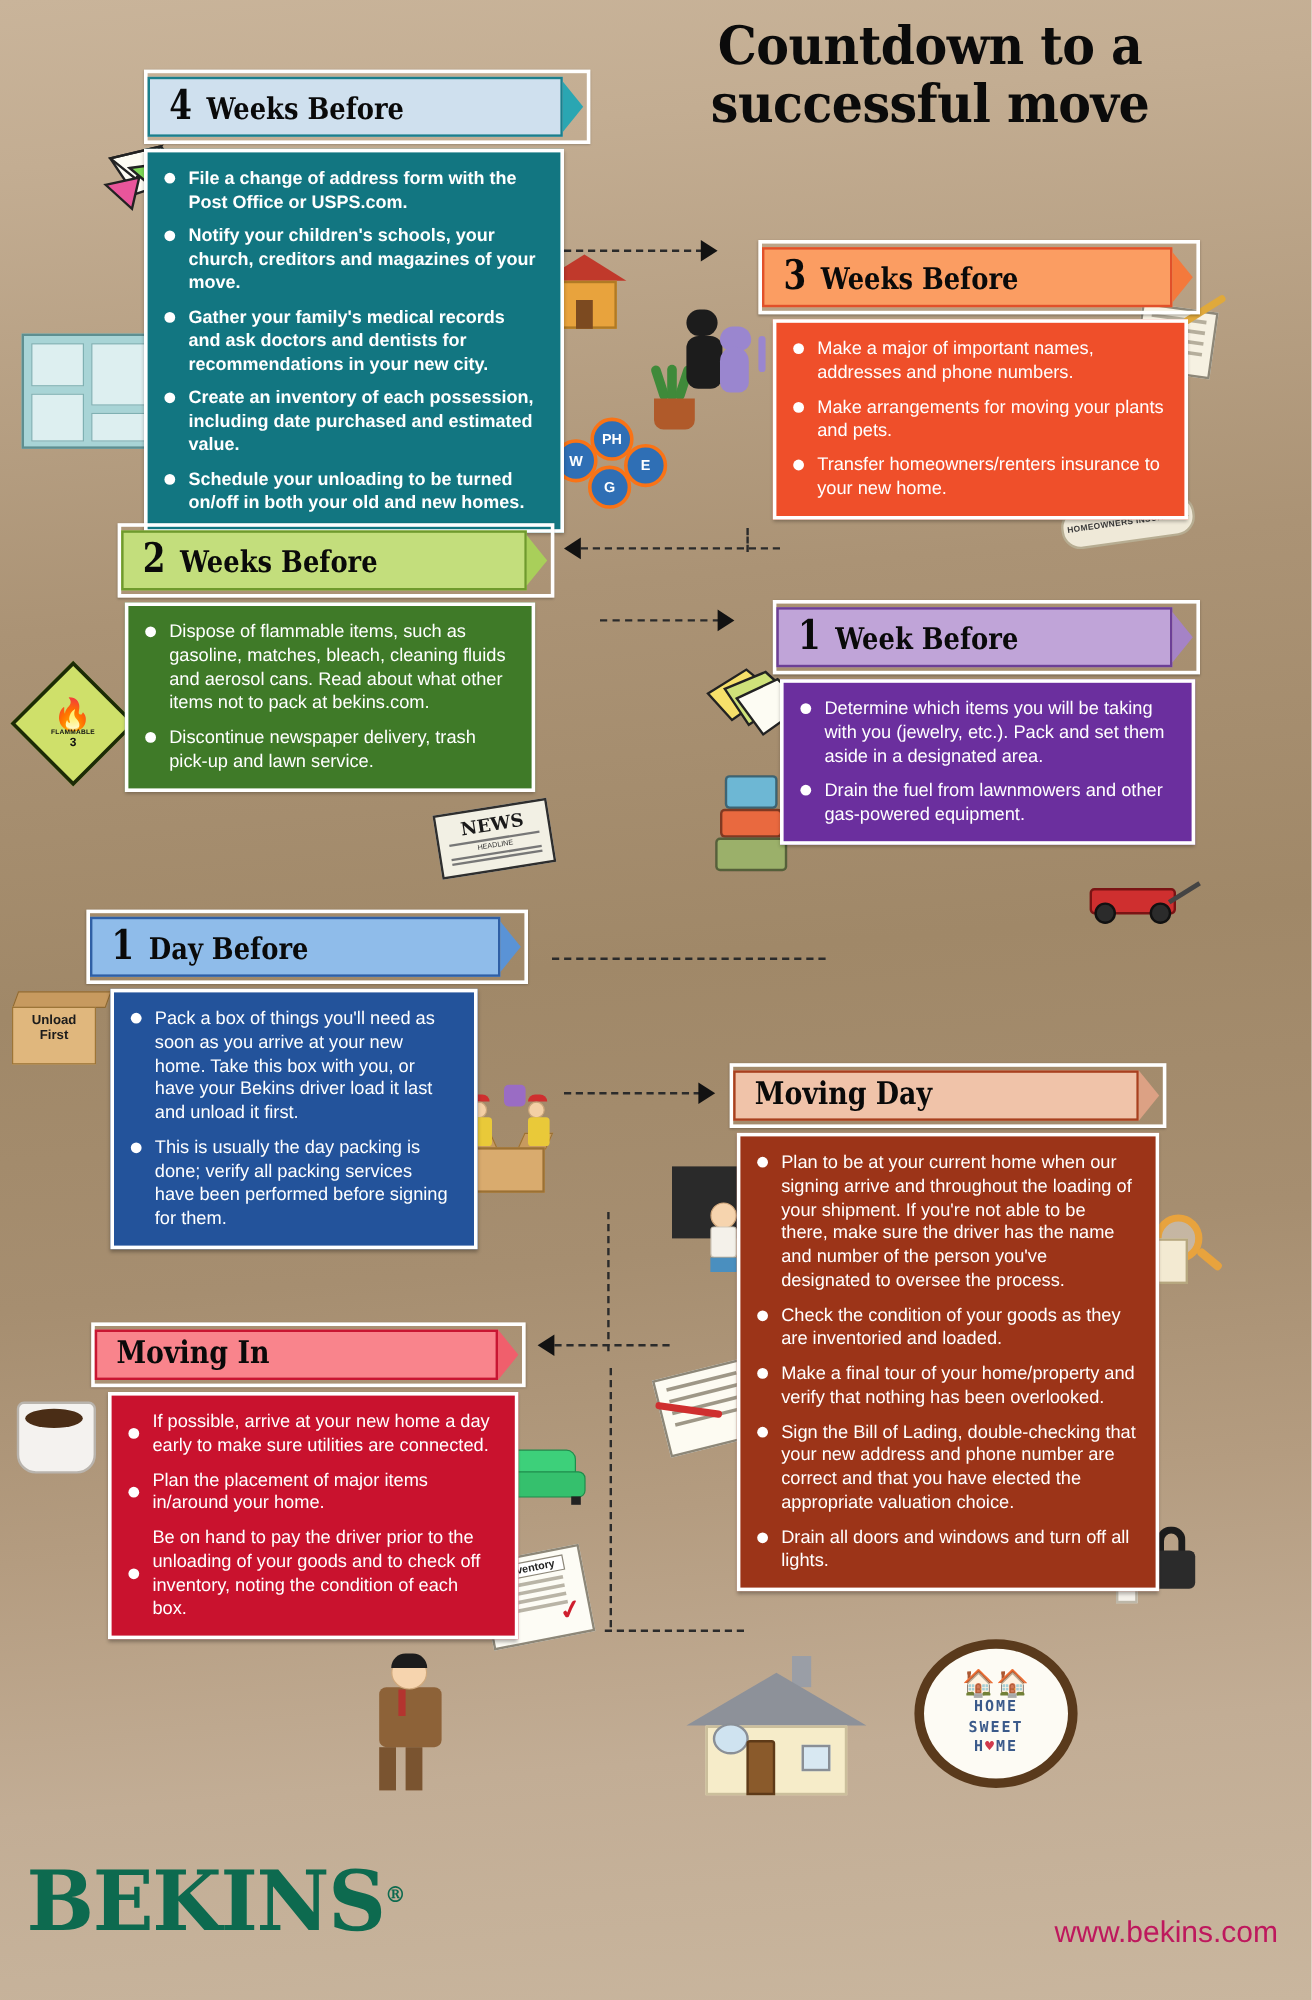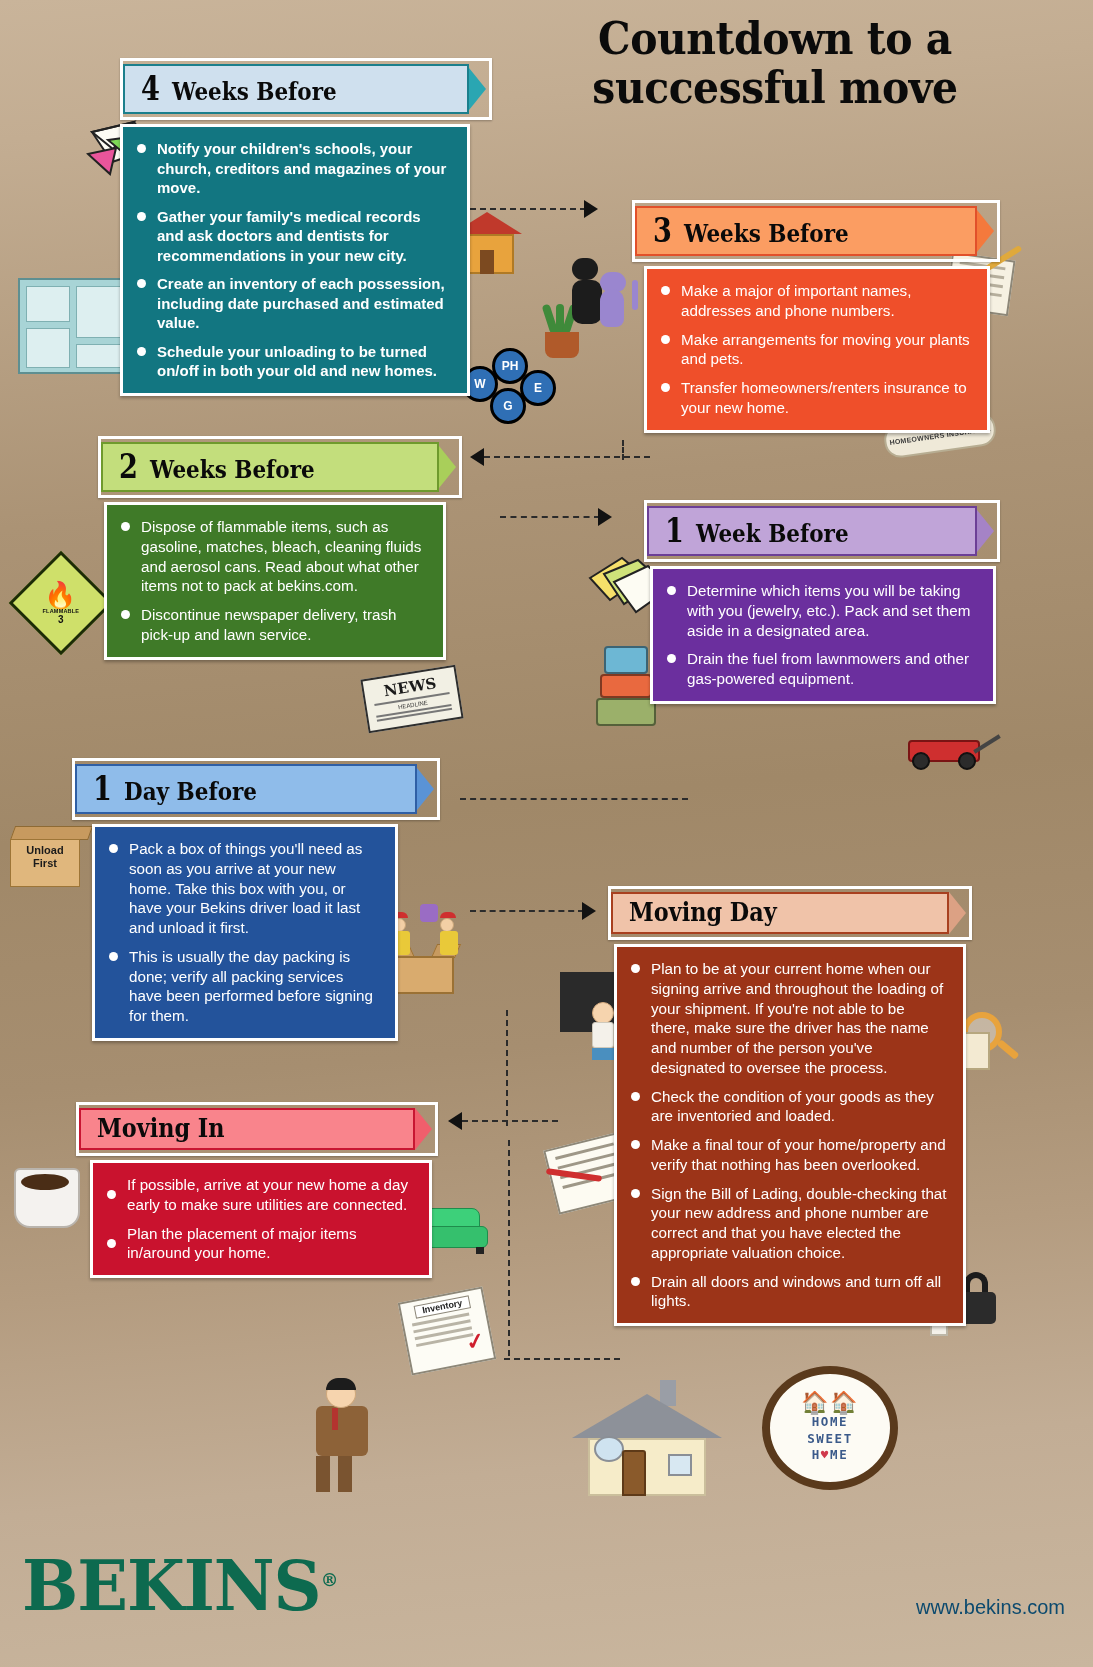--- a/index.html
+++ b/index.html
@@ -222,21 +222,21 @@
   
   .logo {
     position: absolute; left: 22px; top: 1545px;
     font-family: "DejaVu Serif", serif; font-weight: bold;
     font-size: 64px; color: #0d6a4f; letter-spacing: -1px;
     transform: scaleY(1.08) scaleX(1.04); transform-origin: left top;
   }
   .logo sup { font-size: 17px; vertical-align: super; }
   .site-url {
     position: absolute; right: 28px; top: 1596px;
-    font-size: 20px; color: #0c4a6e;
+    font-size: 25px; color: #be185d;
   }
 
   .ins-tube {
     width: 112px; height: 34px; background: #efe9d8;
     border: 2px solid #b7ad92; border-radius: 16px;
     transform: rotate(-8deg);
     display:flex; align-items:center; justify-content:center;
     font-size: 7px; font-weight: bold; color:#3a3a3a; text-align:center;
     letter-spacing:.3px;
   }
@@ -283,21 +283,21 @@
   .manager .mh { width:30px;height:28px;border-radius:50%;background:#f6d4ae;border:1px solid #cfa87c;}
   .manager .hair{ position:absolute;left:0;top:-2px;width:30px;height:12px;background:#1c1c1c;border-radius:14px 14px 0 0;}
   .manager .mb { width:52px;height:50px;background:#8d6238;margin:-2px -11px 0;border-radius:6px;}
   .manager .tie{ position:absolute;left:24px;top:28px;width:6px;height:22px;background:#b4342f;}
   .manager .ml { position:absolute;left:8px;top:76px;width:14px;height:36px;background:#7a5430;}
   .manager .mr { position:absolute;left:30px;top:76px;width:14px;height:36px;background:#7a5430;}
 
   .utility-circles { position:absolute; }
   .utility-circles .uc {
     position:absolute; width:36px;height:36px;border-radius:50%;
-    background:#2f6fb5; border:3px solid #000000;
+    background:#2f6fb5; border:3px solid #f97316;
     color:#fff; font-size:12px; font-weight:bold;
     display:flex;align-items:center;justify-content:center;
   }
   .floorplan { width:110px; height:96px; background:#a8d4d6; border:2px solid #5e8f91; }
   .floorplan .rm { position:absolute; background:#ddeff0; border:1px solid #7fb0b2; }
 
   .cat-fig { position:absolute; }
   .cat-fig .cbody { width:24px;height:38px;background:#9a86cf;border-radius:12px 12px 8px 8px;}
   .cat-fig .chead { width:26px;height:20px;background:#9a86cf;border-radius:12px 12px 10px 10px; margin-bottom:-3px;}
   .cat-fig .ctail { position:absolute; right:-12px; top:8px; width:6px;height:30px;background:#9a86cf;border-radius:4px;}
@@ -571,20 +571,21 @@
   <div class="card" id="c-4w" style="left:120px; top:58px; width:372px;">
     <div class="card-head">
       <div class="inner">
         <span class="head-num">4</span>
         <span class="head-txt">Weeks Before</span>
       </div>
       <div class="head-arrow"></div>
     </div>
     <div class="card-body" style="width:350px;">
       <ul class="items bold">
+        <li>File a change of address form with the Post Office or USPS.com.</li>
         <li>Notify your children's schools, your church, creditors and magazines of your move.</li>
         <li>Gather your family's medical records and ask doctors and dentists for recommendations in your new city.</li>
         <li>Create an inventory of each possession, including date purchased and estimated value.</li>
         <li>Schedule your unloading to be turned on/off in both your old and new homes.</li>
       </ul>
     </div>
   </div>
 
   <div class="card" id="c-3w" style="left:632px; top:200px; width:368px;">
     <div class="card-head">
@@ -673,20 +674,21 @@
     <div class="card-head">
       <div class="inner">
         <span class="head-txt" style="font-size:26px;">Moving In</span>
       </div>
       <div class="head-arrow"></div>
     </div>
     <div class="card-body" style="width:342px; margin-left:14px;">
       <ul class="items mid">
         <li>If possible, arrive at your new home a day early to make sure utilities are connected.</li>
         <li>Plan the placement of major items in/around your home.</li>
+        <li>Be on hand to pay the driver prior to the unloading of your goods and to check off inventory, noting the condition of each box.</li>
       </ul>
     </div>
   </div>
 
   <div class="logo">
     <span>BEKINS</span><sup>®</sup>
   </div>
   <div class="site-url">www.bekins.com</div>
 
 </div>

